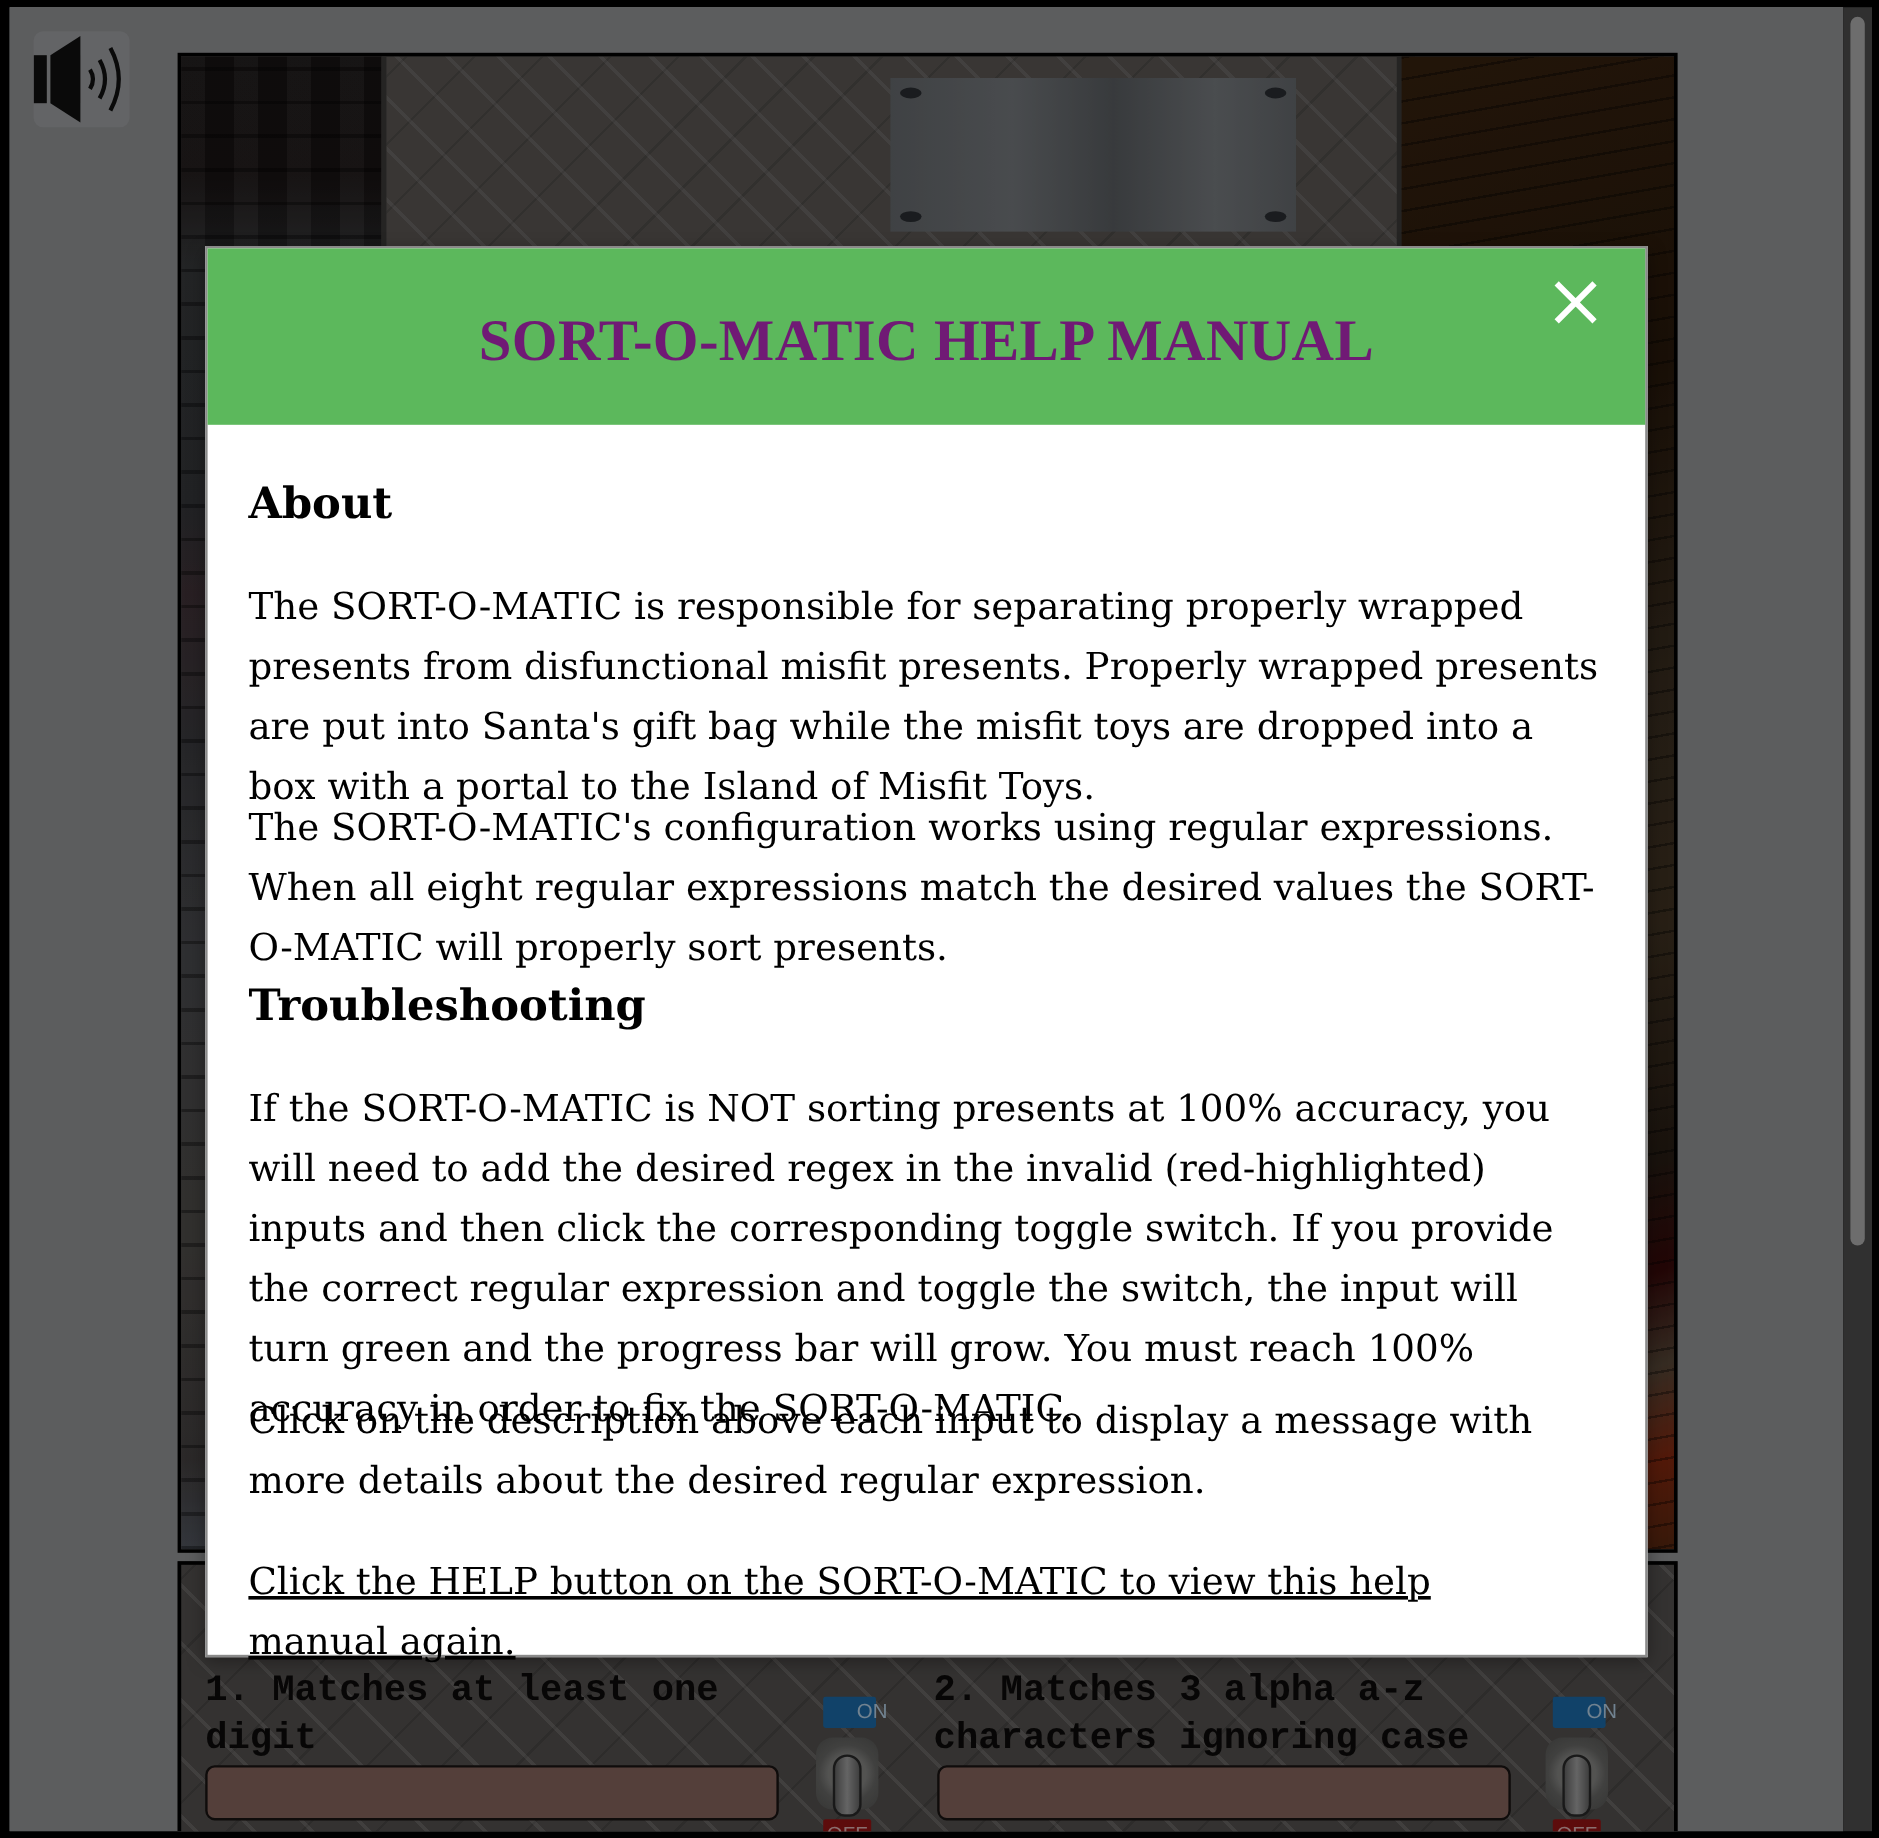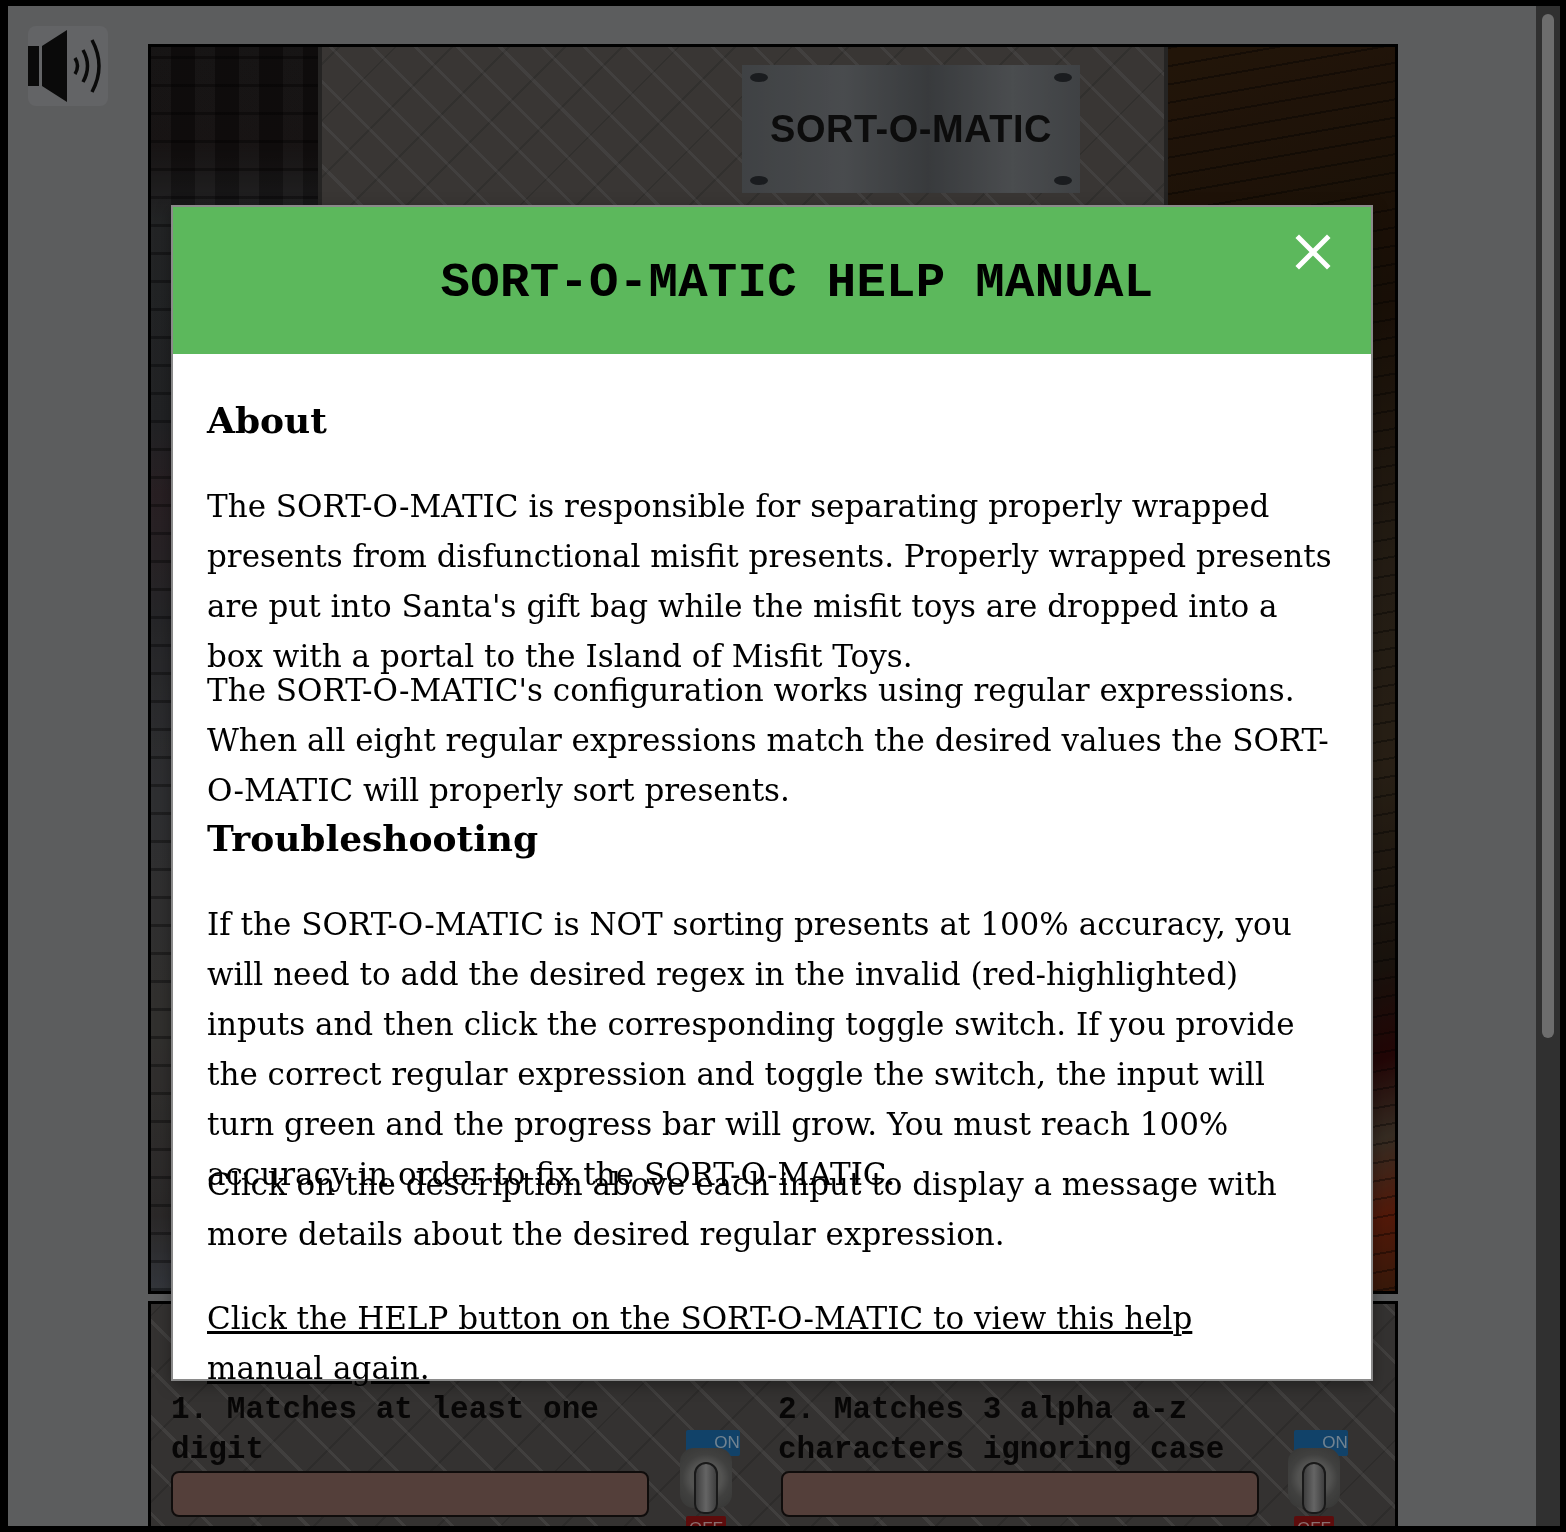--- a/index.html
+++ b/index.html
@@ -94,21 +94,21 @@
     }
     .rule-input {
       position: absolute; height: 46px; border: 2px solid #1a1413;
       border-radius: 8px; background: #8c6a62;
       font-size: 20px; padding: 0 10px; color: #111; outline: none;
     }
     .toggle {
       position: absolute; width: 56px; height: 125px; cursor: pointer;
     }
     .toggle .on-label {
-      position: absolute; left: 8px; top: 16px; width: 54px; height: 26px;
+      position: absolute; left: 8px; top: 0; width: 44px; height: 26px;
       background: #1d6fb0; color: #bcd9f0; font-family: "Liberation Sans", sans-serif;
       font-size: 17px; line-height: 26px; text-align: center; border-radius: 2px; padding-left: 28px;
     }
     .toggle .nut {
       position: absolute; left: 2px; top: 34px; width: 52px; height: 60px;
       background: radial-gradient(circle at 50% 50%, #8a8a88 0 40%, #6c6c6a 60%, #5a5a58 100%);
       border-radius: 14px;
     }
     .toggle .lever {
       position: absolute; left: 16px; top: 48px; width: 24px; height: 52px;
@@ -134,22 +134,22 @@
       background: #ffffff;
       border: 2px solid #8a8a8a;
       box-shadow: 0 4px 14px rgba(0,0,0,0.35);
     }
     #modal-header {
       position: absolute; left: 0; top: 0; width: 100%; height: 147px;
       background: #5cb85c;
     }
     #modal-title {
       position: absolute; left: 0; top: 48px; width: 100%; text-align: center;
-      font-family: Liberation Mono, monospace; font-weight: bold; font-size: 49px;
-      color: #000000; letter-spacing: 0.3px; margin-left: 25px;
+      font-family: Liberation Serif, serif; font-weight: bold; font-size: 49px;
+      color: #701a75; letter-spacing: 0.3px;
     }
     #modal-close {
       position: absolute; left: 1115px; top: 20px; width: 50px; height: 50px;
       cursor: pointer; display: flex; align-items: center; justify-content: center;
     }
     #modal-body {
       position: absolute; left: 34px; top: 147px; width: 1140px;
       color: #000; font-family: "DejaVu Serif", serif;
     }
     .section-heading {
@@ -176,21 +176,20 @@
     </div>
 
     <div id="scene">
       <div id="scene-left-wall"></div>
       <div id="scene-center">
         <div id="nameplate">
           <span class="rivet" style="left:8px;top:8px;"></span>
           <span class="rivet" style="right:8px;top:8px;"></span>
           <span class="rivet" style="left:8px;bottom:8px;"></span>
           <span class="rivet" style="right:8px;bottom:8px;"></span>
-          <span id="nameplate-text">SORT-O-MATIC</span>
         </div>
       </div>
       <div id="scene-right-wall"></div>
     </div>
 
     <div id="control-panel">
 
       <div class="rule-label" style="left:20px;top:86px;width:470px;">
         <div>1. Matches at least one</div>
         <div>digit</div>

